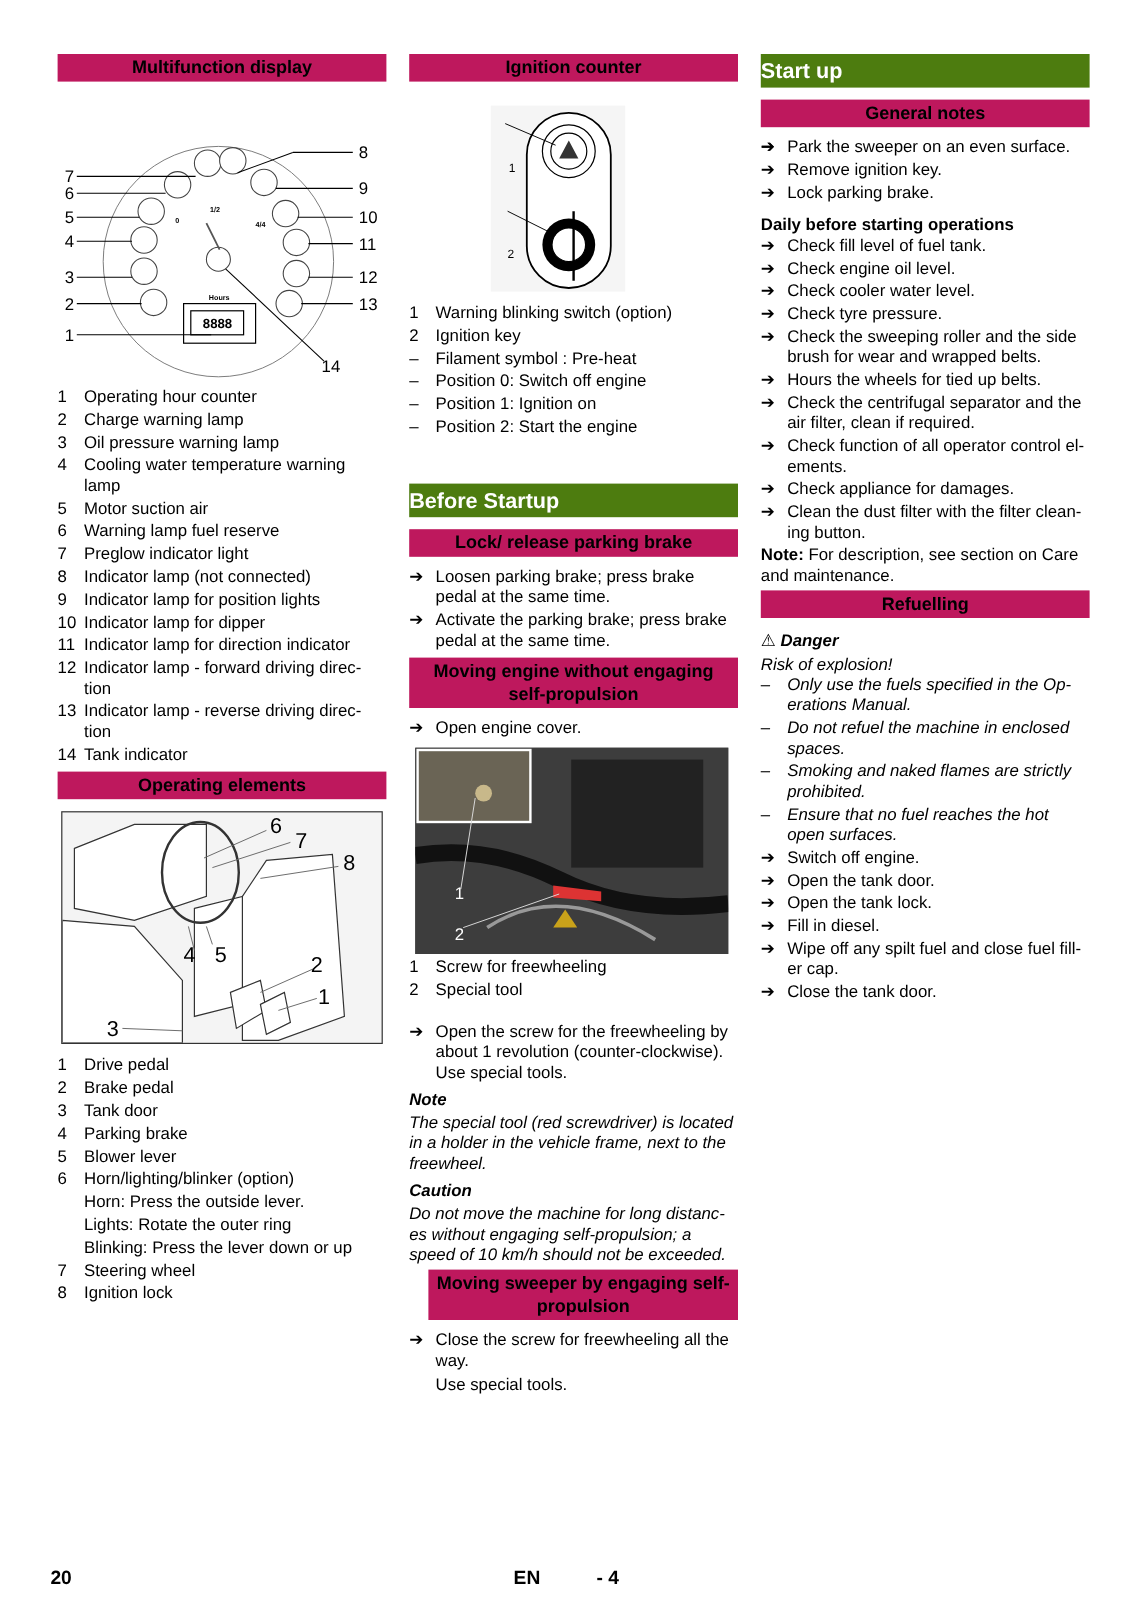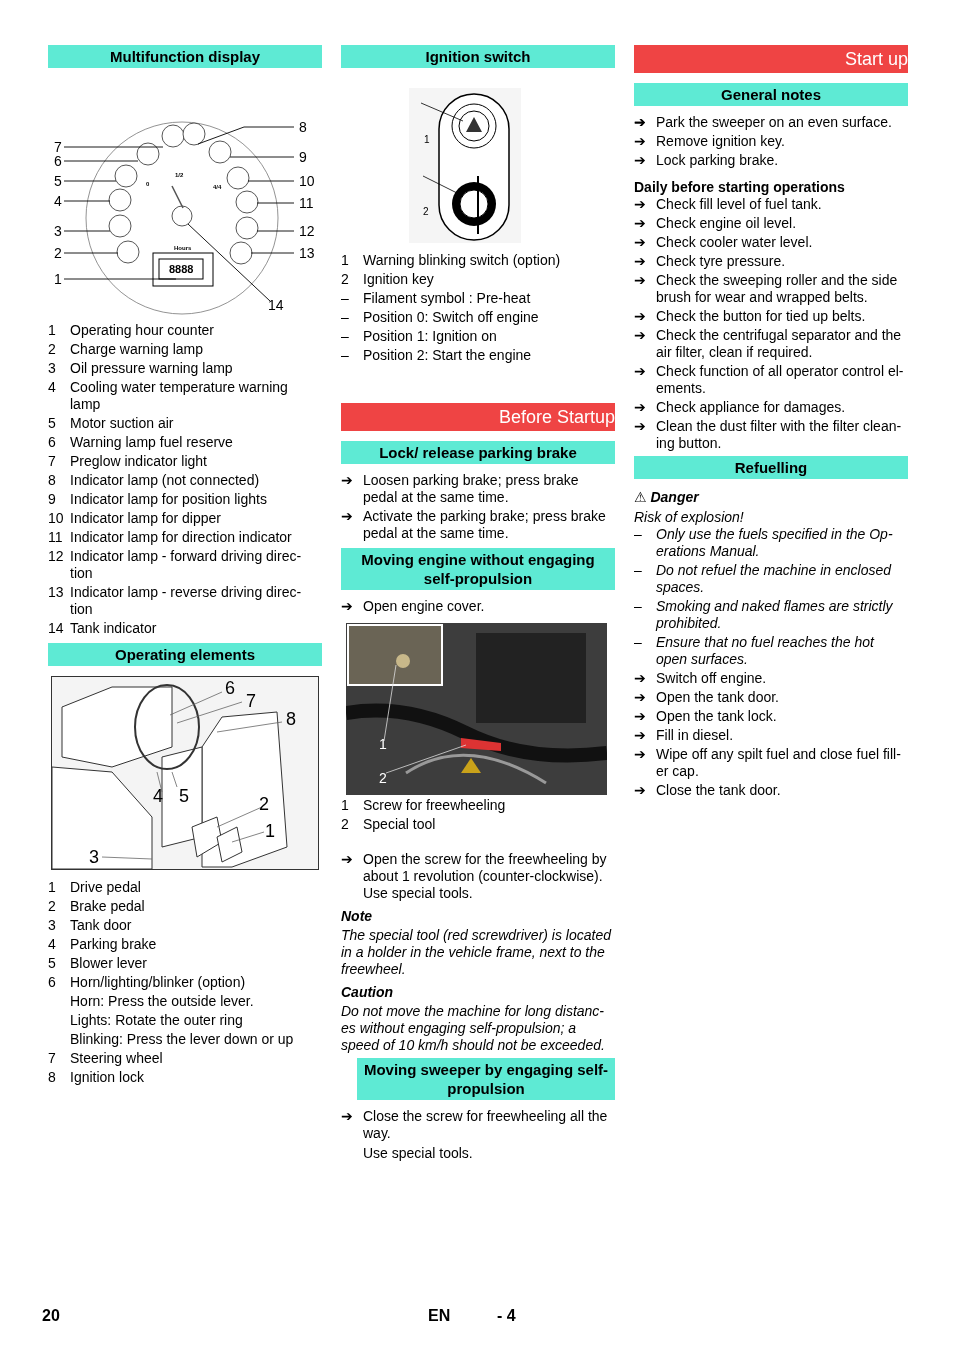--- a/index.html
+++ b/index.html
@@ -1,20 +1,20 @@
 <!DOCTYPE html>
 <html><head>
 <meta charset="utf-8">
 <style>
   html, body { margin:0; padding:0; background:#fff; }
   body { width:954px; height:1350px; position:relative; font-family:"Liberation Sans", sans-serif; color:#000; font-size:14px; line-height:17px; }
   .col { position:absolute; top:45px; width:274px; }
   .c1 { left:48px; } .c2 { left:341px; } .c3 { left:634px; }
-  .h-gray { background:#5eead4; font-weight:bold; text-align:center; font-size:15px; line-height:19px; padding:2px 4px 2px; margin:0 0 8px 0; }
-  .h-black { background:#ef4444; color:#fff; font-weight:normal; text-align:right; font-size:18px; line-height:22px; padding:3px 0 3px; margin:0 0 10px 0; }
+  .h-gray { background:#be185d; font-weight:bold; text-align:center; font-size:15px; line-height:19px; padding:2px 4px 2px; margin:0 0 8px 0; }
+  .h-black { background:#4d7c0f; color:#fff; font-weight:bold; text-align:left; font-size:18px; line-height:22px; padding:3px 0 3px; margin:0 0 10px 0; }
   .figure { position:relative; }
   ul.num, ul.arrow, ul.dash { list-style:none; margin:0; padding:0; }
   ul.num li, ul.arrow li, ul.dash li { position:relative; padding-left:22px; margin-bottom:2px; }
   ul.num li .n, ul.arrow li .n, ul.dash li .n { position:absolute; left:0; top:0; }
   .italic { font-style:italic; }
   .bold { font-weight:bold; }
   .p { margin:0 0 2px 0; }
   .footer { position:absolute; top:1307px; font-weight:bold; font-size:16px; }
   svg text { font-family:"Liberation Sans", sans-serif; }
 </style>
@@ -146,21 +146,21 @@
     <li><span class="n">6</span><span>Horn/lighting/blinker (option)</span></li>
     <li><span class="n"></span><span>Horn: Press the outside lever.</span></li>
     <li><span class="n"></span><span>Lights: Rotate the outer ring</span></li>
     <li><span class="n"></span><span>Blinking: Press the lever down or up</span></li>
     <li><span class="n">7</span><span>Steering wheel</span></li>
     <li><span class="n">8</span><span>Ignition lock</span></li>
   </ul>
 </div>
 
 <div class="col c2">
-  <div class="h-gray">Ignition switch</div>
+  <div class="h-gray">Ignition counter</div>
   <div class="figure" style="height:168px;">
     <svg width="274" height="168" viewBox="0 0 274 168">
       <rect x="68" y="12" width="112" height="155" fill="#f5f5f5"></rect>
       <rect x="98" y="18" width="70" height="146" rx="35" fill="#fff" stroke="#000" stroke-width="1.5"></rect>
       <circle cx="133" cy="50" r="22" fill="none" stroke="#000" stroke-width="1"></circle>
       <circle cx="133" cy="50" r="15" fill="none" stroke="#000" stroke-width="1"></circle>
       <polygon points="133,41 125,56 141,56" fill="#333"></polygon>
       <circle cx="133" cy="128" r="22" fill="#000"></circle>
       <circle cx="133" cy="128" r="14" fill="#fff" stroke="#000"></circle>
       <line x1="137" y1="100" x2="137" y2="158" stroke="#000" stroke-width="2"></line>
@@ -231,26 +231,27 @@
     <li><span class="n">➔</span><span>Remove ignition key.</span></li>
     <li><span class="n">➔</span><span>Lock parking brake.</span></li>
   </ul>
   <div class="bold" style="margin-top:10px;">Daily before starting operations</div>
   <ul class="arrow">
     <li><span class="n">➔</span><span>Check fill level of fuel tank.</span></li>
     <li><span class="n">➔</span><span>Check engine oil level.</span></li>
     <li><span class="n">➔</span><span>Check cooler water level.</span></li>
     <li><span class="n">➔</span><span>Check tyre pressure.</span></li>
     <li><span class="n">➔</span><span>Check the sweeping roller and the side brush for wear and wrapped belts.</span></li>
-    <li><span class="n">➔</span><span>Check the button for tied up belts.</span></li>
+    <li><span class="n">➔</span><span>Hours the wheels for tied up belts.</span></li>
     <li><span class="n">➔</span><span>Check the centrifugal separator and the air filter, clean if required.</span></li>
     <li><span class="n">➔</span><span>Check function of all operator control el-ements.</span></li>
     <li><span class="n">➔</span><span>Check appliance for damages.</span></li>
     <li><span class="n">➔</span><span>Clean the dust filter with the filter clean-ing button.</span></li>
   </ul>
+  <div class="p"><span class="bold">Note:</span><span> For description, see section on Care and maintenance.</span></div>
   <div class="h-gray" style="margin-top:4px;">Refuelling</div>
   <div class="bold italic" style="margin-top:10px;"><span style="font-style:normal;font-weight:normal;">⚠</span> <span>Danger</span></div>
   <div class="italic" style="margin-top:3px;">Risk of explosion!</div>
   <ul class="dash italic">
     <li><span class="n" style="font-style:normal;">–</span><span>Only use the fuels specified in the Op-erations Manual.</span></li>
     <li><span class="n" style="font-style:normal;">–</span><span>Do not refuel the machine in enclosed spaces.</span></li>
     <li><span class="n" style="font-style:normal;">–</span><span>Smoking and naked flames are strictly prohibited.</span></li>
     <li><span class="n" style="font-style:normal;">–</span><span>Ensure that no fuel reaches the hot open surfaces.</span></li>
   </ul>
   <ul class="arrow">

